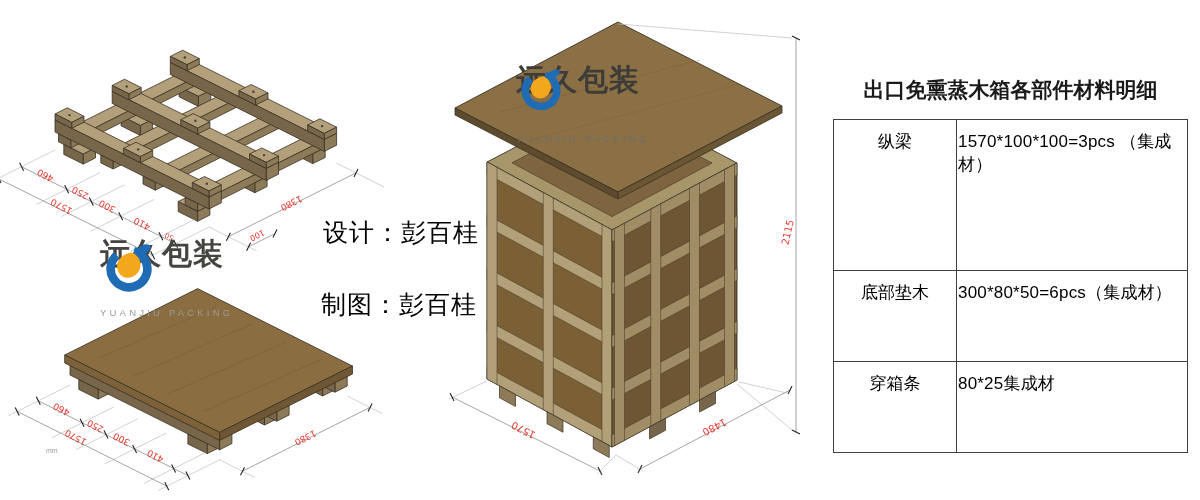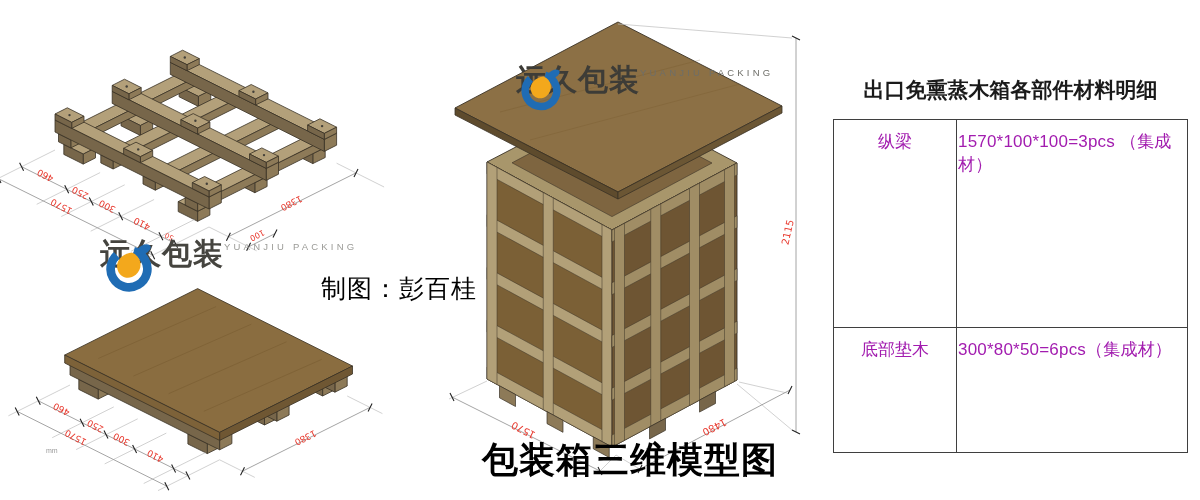--- a/index.html
+++ b/index.html
@@ -9,37 +9,37 @@
   
   .dims .ext{stroke:#bdbdbd;stroke-width:0.7;fill:none;}
   .dims .dim{stroke:#9a9a9a;stroke-width:0.9;fill:none;}
   .dims .tick{stroke:#222;stroke-width:1.1;fill:none;}
   .dims text{fill:#e8392e;font-size:9px;text-anchor:middle;font-family:"DejaVu Sans",sans-serif;}
   .dims text.big{font-size:10px;}
   .dims text.small{font-size:7px;}
   .dims text.mid{font-size:8px;}
   
   .logo{position:absolute;display:flex;align-items:center;gap:9px;}
-  .logo-txt{display:flex;flex-direction:row;}
+  .logo-txt{display:flex;flex-direction:column;gap:34px;}
   .logo-zh{font-size:30px;font-weight:700;color:#45443f;letter-spacing:1px;line-height:1.05;white-space:nowrap;}
   .logo-en{font-size:9.5px;color:#9b9b97;letter-spacing:3.2px;margin-top:3px;white-space:nowrap;}
   .logo--lid .logo-zh{color:#3d3c37;}
   .logo--lid .logo-en{color:#6e6e68;}
   
   .credit{position:absolute;font-size:25px;color:#000;white-space:nowrap;letter-spacing:1px;}
   
   .main-title{position:absolute;left:440px;top:436px;width:380px;text-align:center;
               font-size:36px;font-weight:700;color:#000;letter-spacing:1px;white-space:nowrap;}
   
   .tbl-title{position:absolute;left:833px;top:76px;width:355px;text-align:center;
              font-size:21px;font-weight:600;color:#1a1a1a;white-space:nowrap;}
   table.materials{position:absolute;left:833px;top:119px;width:355px;height:334px;
                   border-collapse:collapse;table-layout:fixed;}
   table.materials td{border:1px solid #3f3f3f;vertical-align:top;padding-top:10px;
-                     font-size:17px;color:#a21caf;}
+                     font-size:17px;color:#000000;}
   table.materials td.part{width:120px;text-align:center;}
   table.materials td.spec{letter-spacing:0.2px;}
   .unit-note{position:absolute;left:46px;top:447px;font-size:7px;color:#9a9a9a;}
 </style>
 </head>
 <body>
 
 <div class="stage">
 
   <svg id="scene" width="1200" height="500" viewBox="0 0 1200 500">
@@ -244,32 +244,36 @@
       <circle cx="30" cy="32" r="19" fill="none" stroke="#1f6cb4" stroke-width="9" stroke-dasharray="100 20" transform="rotate(-75 30 32)"></circle>
       <path d="M33,15 C43,19 45,31 37,38 C30,44 20,41 18,32 C16,24 23,16 33,15 Z" fill="#f3a81c"></path>
       <ellipse cx="45" cy="12" rx="8" ry="4.5" fill="#1f6cb4" transform="rotate(-28 45 12)"></ellipse>
     </svg>
     <div class="logo-txt">
       <span class="logo-zh">远久包装</span>
       <span class="logo-en">YUANJIU PACKING</span>
     </div>
   </div>
 
-  <div class="credit" style="left:321px;top:272px;">制图：彭百桂</div>
-
-  <div class="main-title">包装箱三维模型图</div>
+  <div class="credit" style="left:323px;top:216px;">设计：彭百桂</div>
+  <div class="credit" style="left:321px;top:288px;">制图：彭百桂</div>
+
 
   <div class="unit-note">mm</div>
 
   <div class="tbl-title">出口免熏蒸木箱各部件材料明细</div>
   <table class="materials">
     <tbody>
       <tr>
         <td class="part">纵梁</td>
         <td class="spec">1570*100*100=3pcs （集成材）</td>
       </tr>
       <tr>
         <td class="part">底部垫木</td>
         <td class="spec">300*80*50=6pcs（集成材）</td>
       </tr>
+      <tr>
+        <td class="part">穿箱条</td>
+        <td class="spec">80*25集成材</td>
+      </tr>
     </tbody>
   </table>
 </div>
 
 </body></html>

